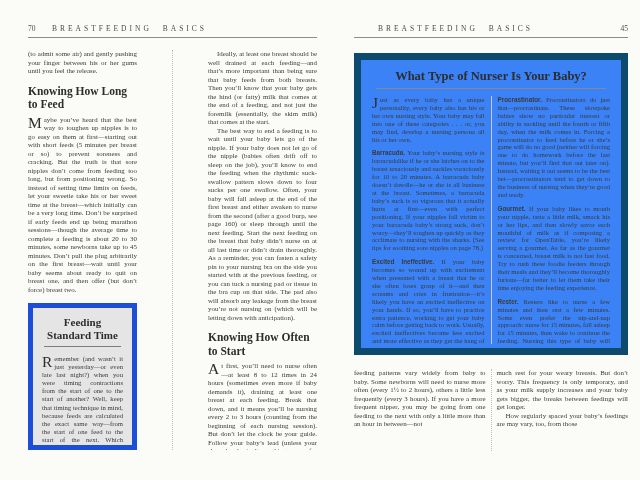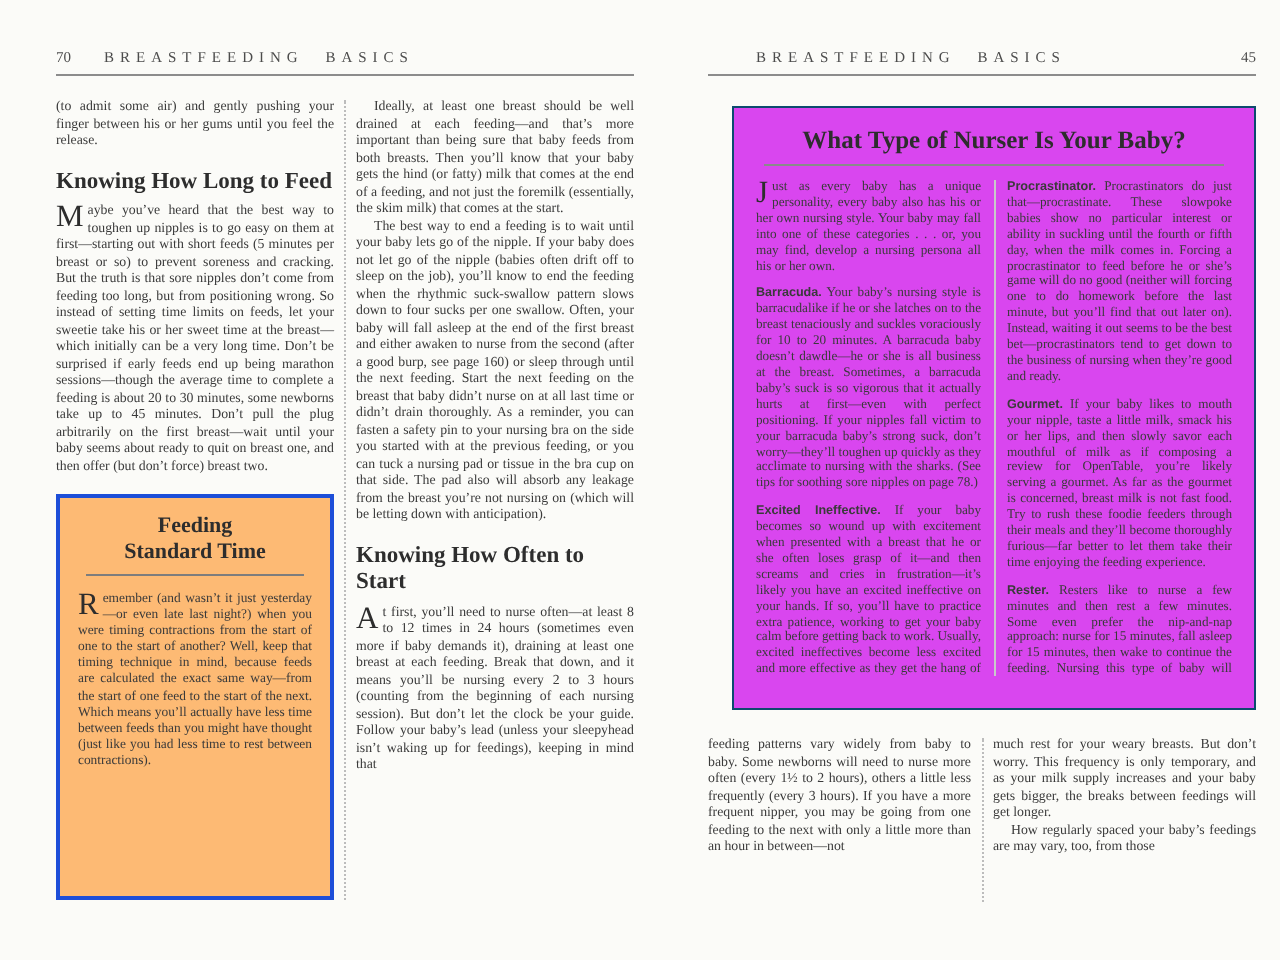--- a/index.html
+++ b/index.html
@@ -14,41 +14,41 @@
   .page { width:320px; height:480px; box-sizing:border-box; }
   .page-left  { padding:24px 3px 0 28px; }
   .page-right { padding:24px 12px 0 34px; }
 
   .page-header { display:flex; align-items:baseline; font-size:7.5px; line-height:9px; color:#4c4c4c; }
   .running-head { flex:1; text-align:left; letter-spacing:3px; word-spacing:6px; }
   .pagenum { width:24px; }
   .pagenum.pr { text-align:right; }
   .header-rule { border:none; border-top:1px solid #8c8c8c; margin:4px 0 0 0; }
 
-  .page-body { margin-top:12px; height:400px; overflow:hidden; }
+  .page-body { margin-top:12px; height:400px; overflow:hidden;gap:30px; }
   .two-col { display:flex; }
   .col { flex:1; min-width:0; display:flex; flex-direction:column; text-align:justify;
          font-size:6.9px; line-height:8.5px; }
   .col-divider { border-left:1px dotted #bcbcbc; margin:0 5px; }
 
   p { margin:0; }
   .indent { text-indent:9px; }
   .section-heading { font-size:11.5px; line-height:13.5px; font-weight:bold; color:#2d2d2d;
                      margin:9px 0 4px 0; text-align:left; }
   .dropcap { float:left; font-size:15.5px; line-height:12.5px; padding:1px 2px 0 0; color:#2d2d2d; }
 
-  .sidebar-box { border:2px solid #1d4ed8; background:#fdba74; margin-top:9px; flex:1;
+  .sidebar-box { border:5px solid #1d4ed8; background:#e5e5e5; margin-top:9px; flex:1;
                  padding:8px 9px; overflow:hidden; }
   .box-title { text-align:center; font-weight:bold; font-size:11px; line-height:13px;
                white-space:pre-line; color:#2d2d2d; }
   .box-title-rule { border:none; border-top:1px solid #7d7d7d; margin:4px auto 8px auto; width:94%; }
   .sidebar-box p { font-size:6.7px; line-height:8.1px; }
 
-  .nurser-box { border:1px solid #0c4a6e; background:#d946ef; margin-top:15px; height:302px;
-                box-sizing:border-box; padding:9px 11px 6px 11px; overflow:hidden;margin-left:12px; }
+  .nurser-box { border:7px solid #0c4a6e; background:#3b82f6; margin-top:15px; height:302px;
+                box-sizing:border-box; padding:9px 11px 6px 11px; overflow:hidden; }
   .nurser-title { text-align:center; font-weight:bold; font-size:12.5px; line-height:15px; color:#2d2d2d; }
   .nurser-rule { border:none; border-top:1px solid #8a8a8a; margin:4px auto 7px auto; width:97%; }
   .nurser-cols { display:flex; height:248px; overflow:hidden; }
   .ncol { flex:1; min-width:0; text-align:justify; font-size:6.6px; line-height:7.9px; }
   .ncol-divider { border-left:1px solid #c9c9c9; margin:0 6px; }
   .entry { margin-top:6px; }
   .lead-in { font-family:"Liberation Sans", sans-serif; font-weight:bold; font-size:6.3px; }
 
   .bottom-cols { display:flex; margin-top:14px; height:82px; overflow:hidden; }
   .bottom-cols .col { justify-content:flex-start; }

